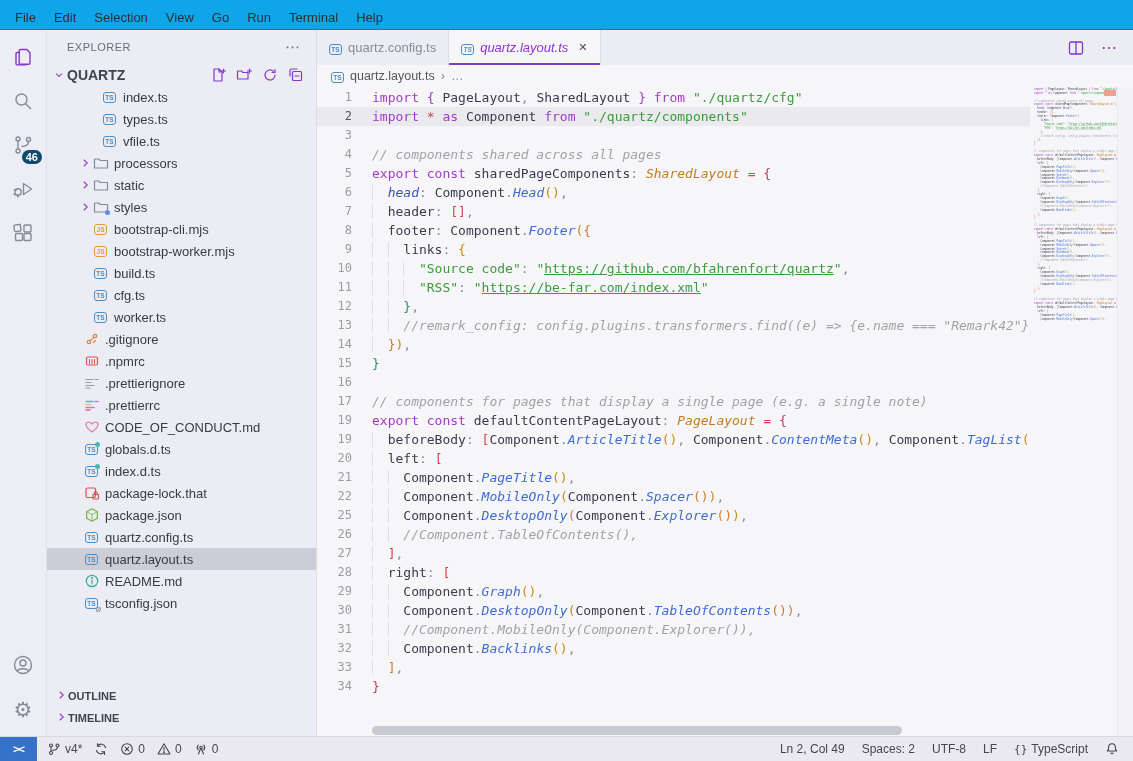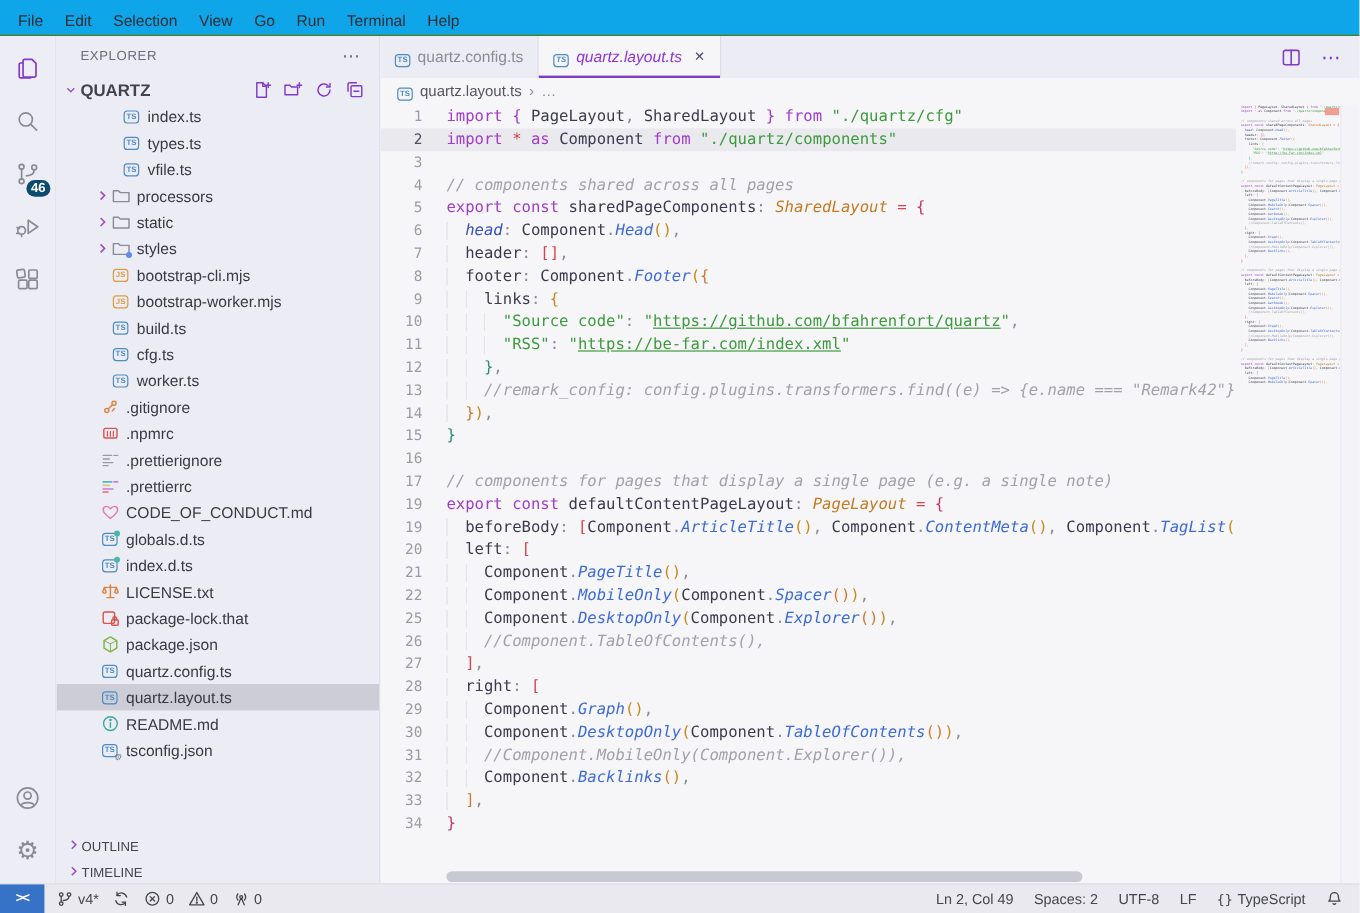--- a/index.html
+++ b/index.html
@@ -35,21 +35,21 @@
   .row{height:22px;display:flex;align-items:center;font-size:13px;color:#3A3A45;cursor:pointer;white-space:nowrap}
   .row.sel{background:#CDCDD8}
   .row .lead{width:14px;flex:none;display:flex;justify-content:center}
   .row .fi{width:17px;flex:none;display:flex;align-items:center;justify-content:center;margin-right:5px}
   .chev svg,.row .lead svg{stroke:#9C4DC4;fill:none;stroke-width:1.6}
   .fic{display:inline-flex;width:13px;height:11px;border:1.2px solid;border-radius:3px;font-size:6.5px;font-weight:bold;align-items:center;justify-content:center;font-family:"Liberation Sans",sans-serif;background:transparent}
   .ficw{position:relative;display:inline-flex}
   .ficw .mini-dot{position:absolute;width:5px;height:5px;border-radius:50%;right:-2px;top:-2px}
   .ficw .mini-gear{position:absolute;font-size:7px;right:-3px;bottom:-4px;color:#7A7A88;line-height:1}
   #sidebar-bottom{flex:none;padding-bottom:2px}
-  .bsec{height:22px;display:flex;align-items:flex-end;font-size:11px;font-weight:normal;color:#43434F;padding-left:10px;gap:2px}
+  .bsec{height:22px;display:flex;align-items:flex-start;font-size:11px;font-weight:bold;color:#43434F;padding-left:10px;gap:2px}
 
   
   #editor{flex:1;display:flex;flex-direction:column;background:#F6F6F9;min-width:0}
   #tabbar{height:35px;flex:none;background:#ECECF4;display:flex;align-items:stretch}
   .tab{display:flex;align-items:center;gap:6px;padding:0 12px;font-size:13px;color:#8C8C99;border-right:1px solid #DCDCE6;position:relative;cursor:pointer;white-space:nowrap}
   .tab.active{background:#F6F6F9;color:#8F34D6;font-style:italic}
   .tab.active::after{content:"";position:absolute;left:0;right:0;bottom:0;height:2px;background:#7A3FC0}
   .tab .close{font-style:normal;color:#4A4A5A;font-size:11px;margin-left:4px}
   #editor-actions{margin-left:auto;display:flex;align-items:center;gap:16px;padding-right:16px}
   #editor-actions .ea{color:#8338C9;cursor:pointer;display:flex;align-items:center}
@@ -366,33 +366,20 @@
         </div>
         <div class="row" style="padding-left: 22px;">
           <span class="lead"></span>
           <span class="fi">
             <span class="ficw">
               <span class="fic" style="color:#4E8CC2;border-color:#4E8CC2">TS</span>
               <i class="mini-dot" style="background:#49B8A8"></i>
             </span>
           </span>
           <span>index.d.ts</span>
-        </div>
-        <div class="row" style="padding-left: 22px;">
-          <span class="lead"></span>
-          <span class="fi">
-            <svg width="16" height="16" viewBox="0 0 16 16" fill="none" stroke="#E0823D" stroke-width="1.2" stroke-linecap="round" stroke-linejoin="round">
-              <line x1="8" y1="2.5" x2="8" y2="12.5"></line>
-              <line x1="5" y1="13" x2="11" y2="13"></line>
-              <line x1="3" y1="4.5" x2="13" y2="4.5"></line>
-              <path d="M3 4.5L1.5 8.5a1.8 1.8 0 0 0 3 0z"></path>
-              <path d="M13 4.5l-1.5 4a1.8 1.8 0 0 0 3 0z"></path>
-            </svg>
-          </span>
-          <span>LICENSE.txt</span>
         </div>
         <div class="row" style="padding-left: 22px;">
           <span class="lead"></span>
           <span class="fi">
             <svg width="16" height="16" viewBox="0 0 16 16" fill="none" stroke="#D9534F" stroke-width="1.2" stroke-linecap="round" stroke-linejoin="round">
               <rect x="2" y="3" width="9.5" height="9.5" rx="1.5"></rect>
               <rect x="9" y="9.5" width="5.5" height="4.5" rx="0.8"></rect>
               <path d="M10.2 9.5V8.4a1.5 1.5 0 0 1 3 0v1.1"></path>
             </svg>
           </span>

